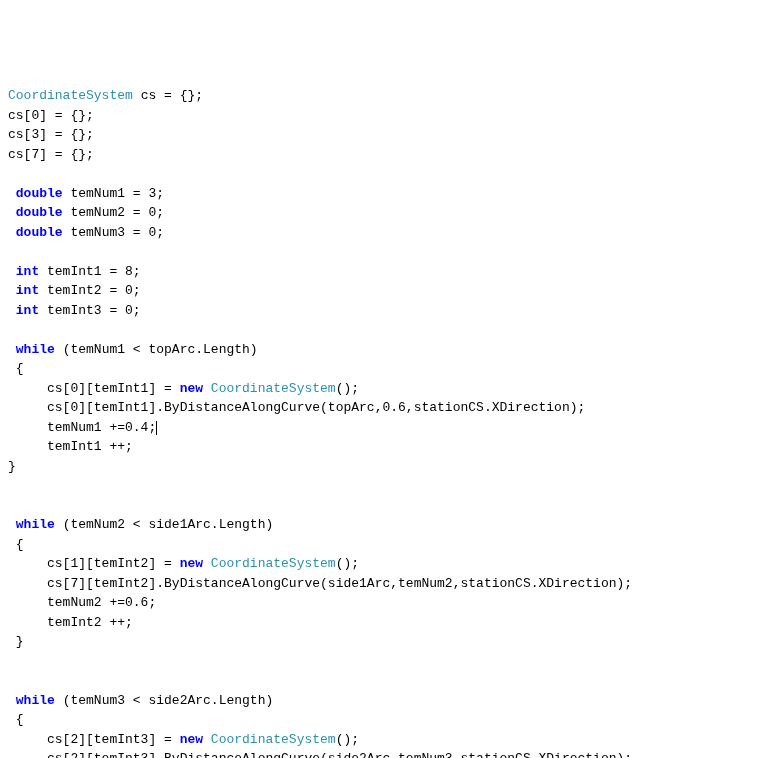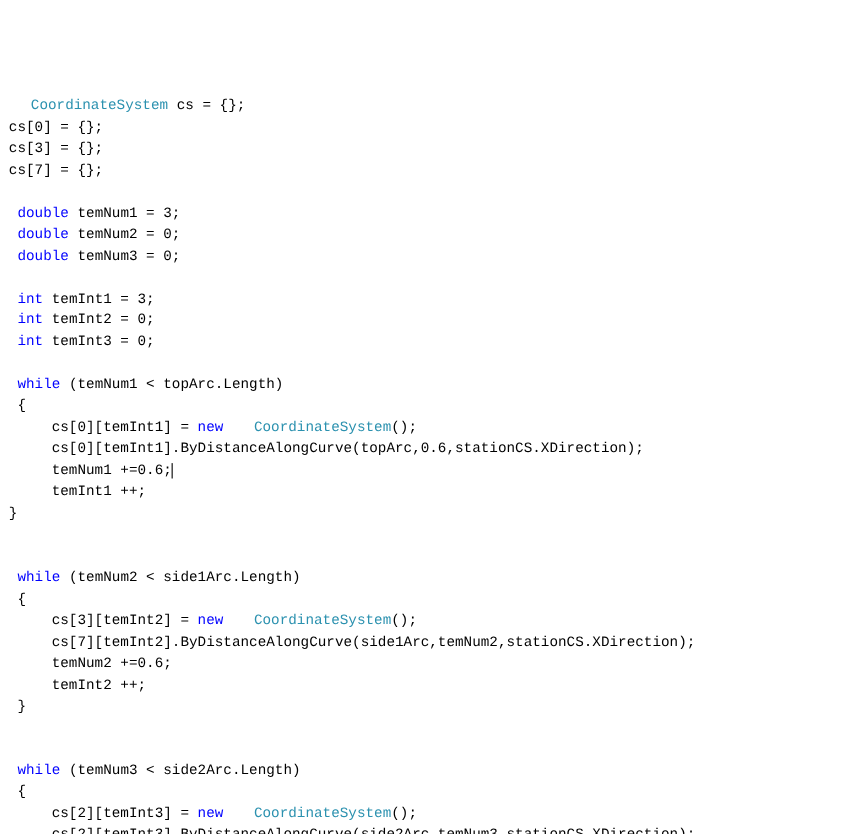--- a/index.html
+++ b/index.html
@@ -5,22 +5,22 @@
     body {
       margin: 0;
       padding: 8px;
       font-family: Consolas, 'Courier New', monospace;
       font-size: 13px;
       line-height: 1.5;
       background: #ffffff;
       color: #000000;
       white-space: pre;
     }
-    .kw { color: #0000ff; }
-    .type { color: #2b91af; margin-left: 20px; }
+    .kw { color: #0000ff; font-weight: bold; }
+    .type { color: #2b91af; }
     .cursor {
       display: inline-block;
       width: 1px;
       height: 14px;
       background: #000;
       vertical-align: text-bottom;
       margin-left: 0px;
     }
   </style>
 </head>
@@ -30,36 +30,36 @@
 
 <div><span><span class="type">CoordinateSystem</span><span> cs = {};</span></span>
 <span>cs[0] = {};</span>
 <span>cs[3] = {};</span>
 <span>cs[7] = {};</span>
 
  <span><span class="kw">double</span><span> temNum1 = 3;</span></span>
  <span><span class="kw">double</span><span> temNum2 = 0;</span></span>
  <span><span class="kw">double</span><span> temNum3 = 0;</span></span>
 
- <span><span class="kw">int</span><span> temInt1 = 3;</span></span>
+ <span><span class="kw">int</span><span> temInt1 = 8;</span></span>
  <span><span class="kw">int</span><span> temInt2 = 0;</span></span>
  <span><span class="kw">int</span><span> temInt3 = 0;</span></span>
 
  <span><span class="kw">while</span><span> (temNum1 &lt; topArc.Length)</span></span>
 <span> {</span>
 <span><span>     cs[0][temInt1] = </span><span class="kw">new</span><span class="type"> CoordinateSystem</span><span>();</span></span>
 <span>     cs[0][temInt1].ByDistanceAlongCurve(topArc,0.6,stationCS.XDirection);</span>
-<span><span>     temNum1 +=0.6;</span><span class="cursor"></span></span>
+<span><span>     temNum1 +=0.4;</span><span class="cursor"></span></span>
 <span>     temInt1 ++;</span>
 <span>}</span>
 
 
  <span><span class="kw">while</span><span> (temNum2 &lt; side1Arc.Length)</span></span>
 <span> {</span>
-<span><span>     cs[3][temInt2] = </span><span class="kw">new</span><span class="type"> CoordinateSystem</span><span>();</span></span>
+<span><span>     cs[1][temInt2] = </span><span class="kw">new</span><span class="type"> CoordinateSystem</span><span>();</span></span>
 <span>     cs[7][temInt2].ByDistanceAlongCurve(side1Arc,temNum2,stationCS.XDirection);</span>
 <span>     temNum2 +=0.6;</span>
 <span>     temInt2 ++;</span>
 <span> }</span>
 
 
  <span><span class="kw">while</span><span> (temNum3 &lt; side2Arc.Length)</span></span>
 <span> {</span>
 <span><span>     cs[2][temInt3] = </span><span class="kw">new</span><span class="type"> CoordinateSystem</span><span>();</span></span>
 <span>     cs[2][temInt3].ByDistanceAlongCurve(side2Arc,temNum3,stationCS.XDirection);</span>

